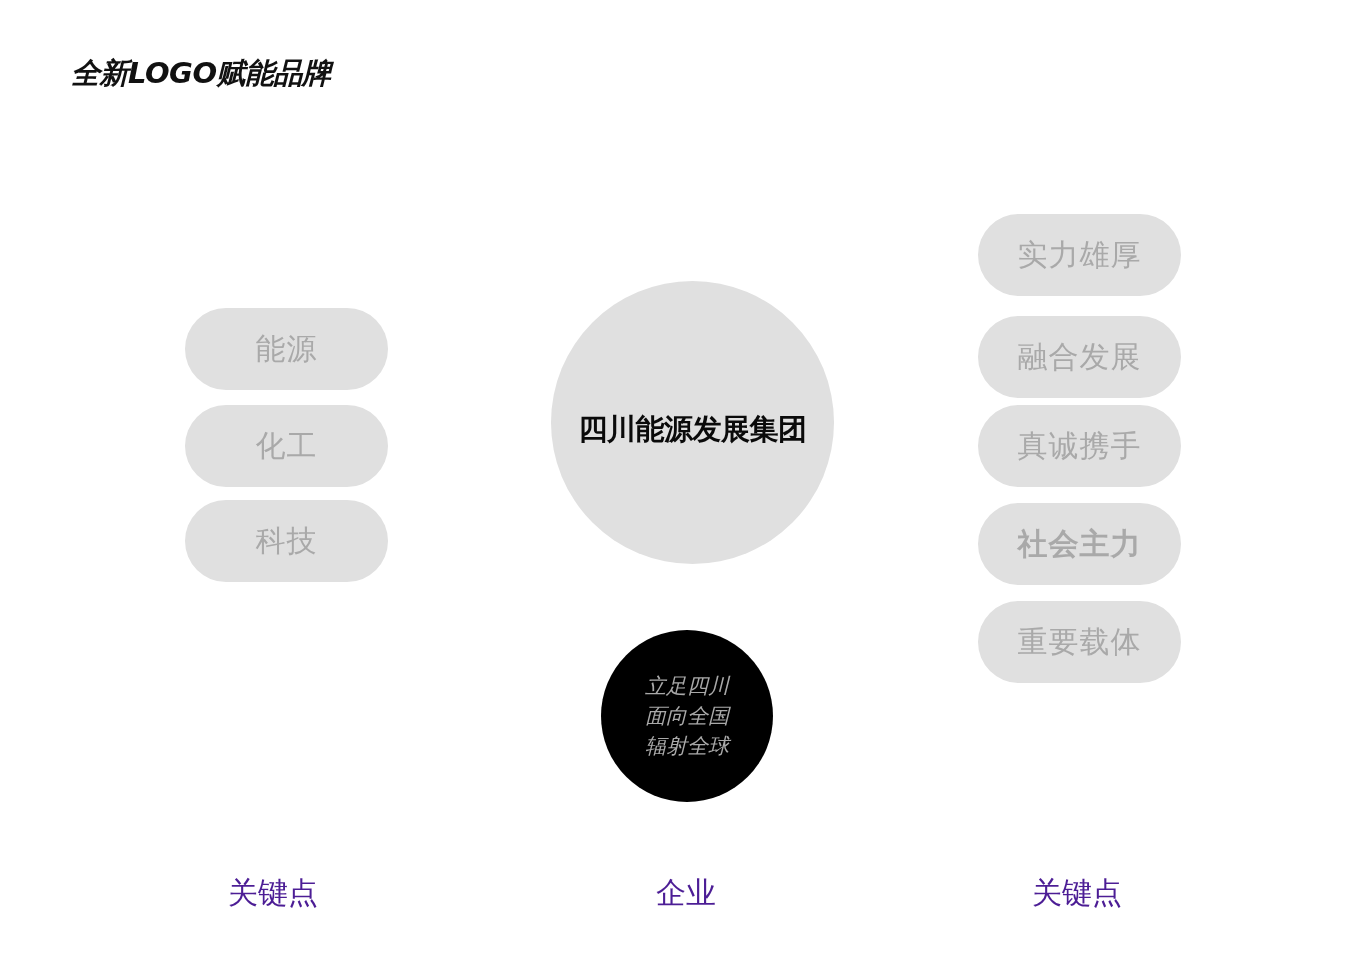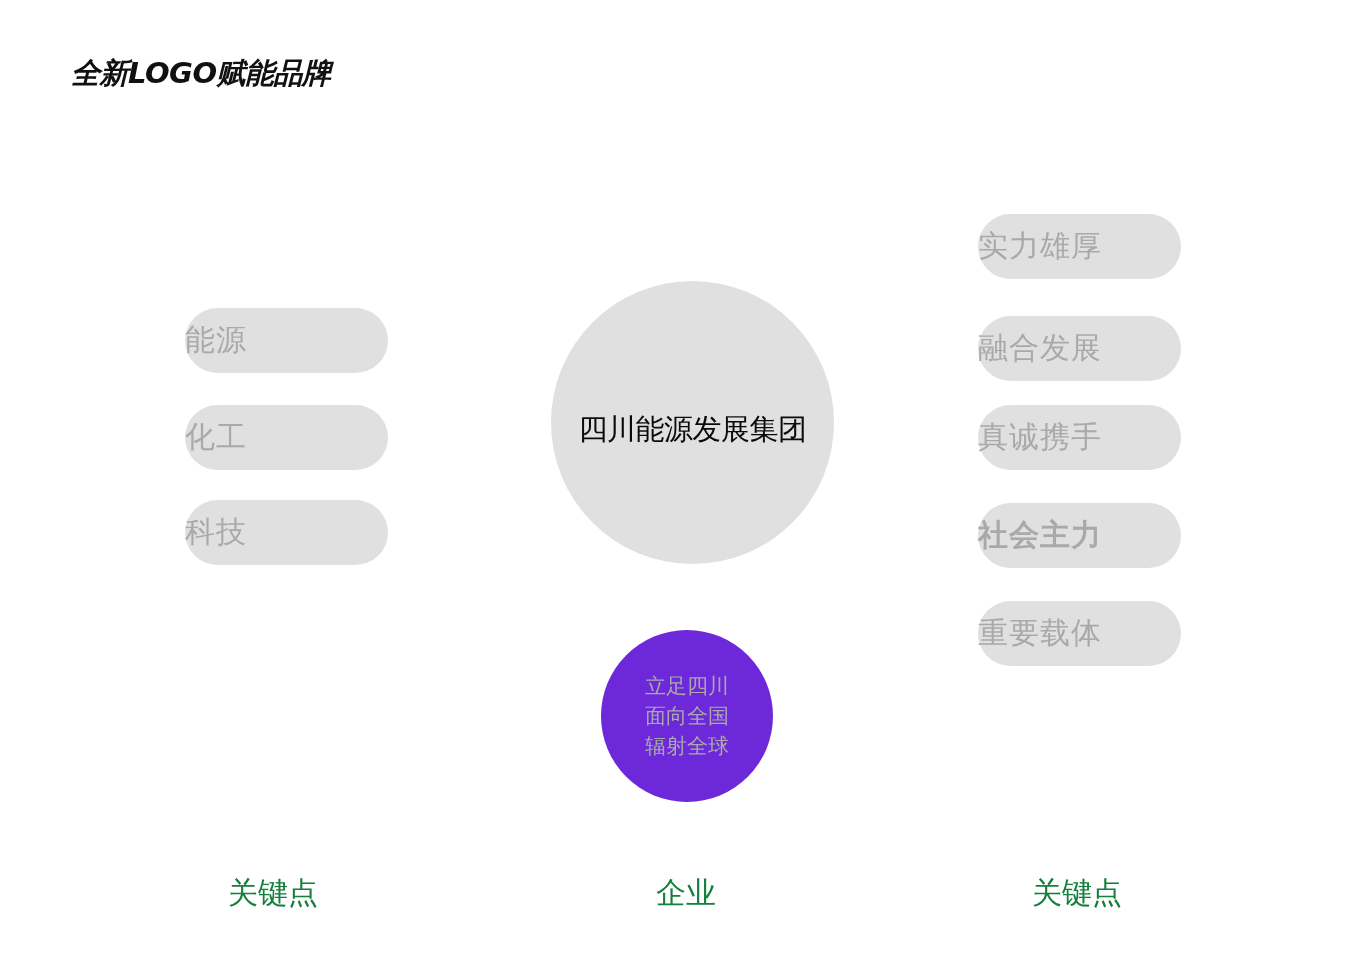--- a/index.html
+++ b/index.html
@@ -21,75 +21,76 @@
       font-size: 29px;
       font-weight: bold;
       color: #111111;
       letter-spacing: -0.5px;
       white-space: nowrap;
       font-style: italic;
     }
     .pill {
       position: absolute;
       width: 203px;
-      height: 65px;
+      height: 82px;
       border-radius: 41px;
       background: #e0e0e0;
       color: #a9a9a9;
       font-size: 30px;
       display: flex;
       align-items: center;
-      justify-content: flex-start;
+      justify-content: center;
       white-space: nowrap;
       letter-spacing: 1px;
     }
     .left-col .pill { left: 185px; }
     .right-col .pill { left: 978px; }
     .circle-main {
       position: absolute;
       left: 551px;
       top: 281px;
       width: 283px;
       height: 283px;
       border-radius: 50%;
       background: #e0e0e0;
       display: flex;
       align-items: center;
       justify-content: center;
     }
     .circle-main span {
       font-size: 29px;
-      font-weight: normal;
+      font-weight: bold;
       color: #0a0a0a;
       white-space: nowrap;
       letter-spacing: -0.5px;
       margin-top: 14px;
     }
     .circle-small {
       position: absolute;
       left: 601px;
       top: 630px;
       width: 172px;
       height: 172px;
       border-radius: 50%;
-      background: #6d28d9;
+      background: #000000;
       display: flex;
       flex-direction: column;
       align-items: center;
       justify-content: center;
       color: #a9a9a9;
       font-size: 21px;
       line-height: 30px;
+      font-style: italic;
     }
     .circle-small span { white-space: nowrap; }
     .bottom-label {
       position: absolute;
       top: 873px;
       font-size: 30px;
-      color: #15803d;
+      color: #4c1d95;
       white-space: nowrap;
       transform: translateX(-50%);
     }
   </style>
 </head>
 <body>
 
 <div class="title">全新LOGO赋能品牌</div>
 
 <div class="left-col">

